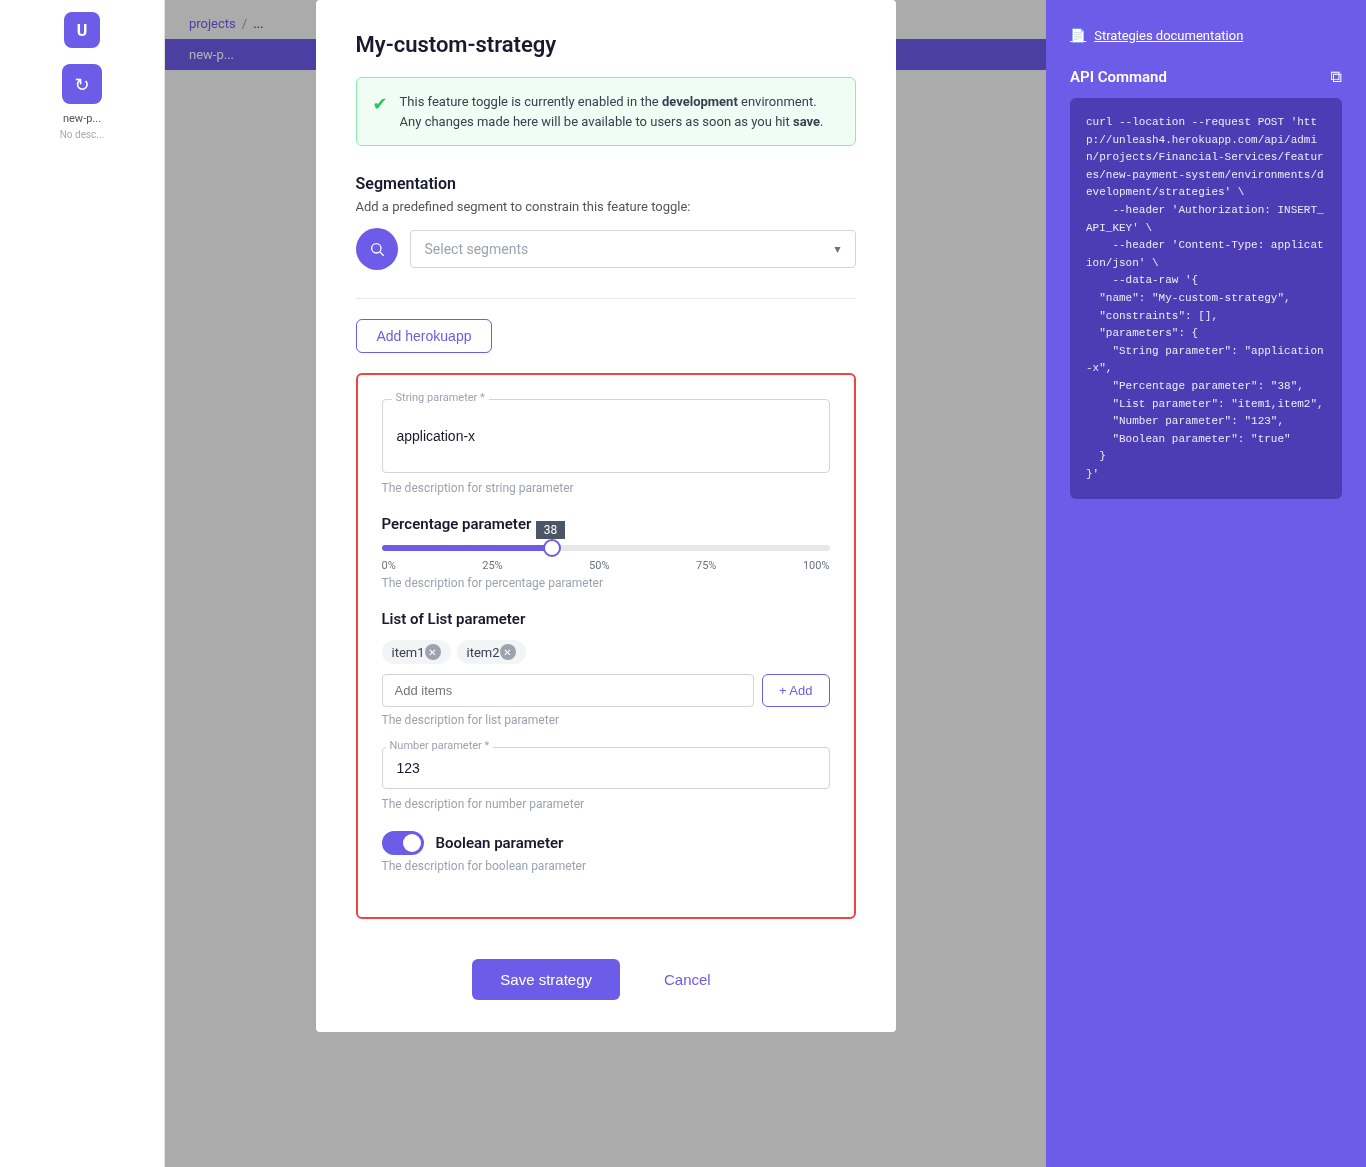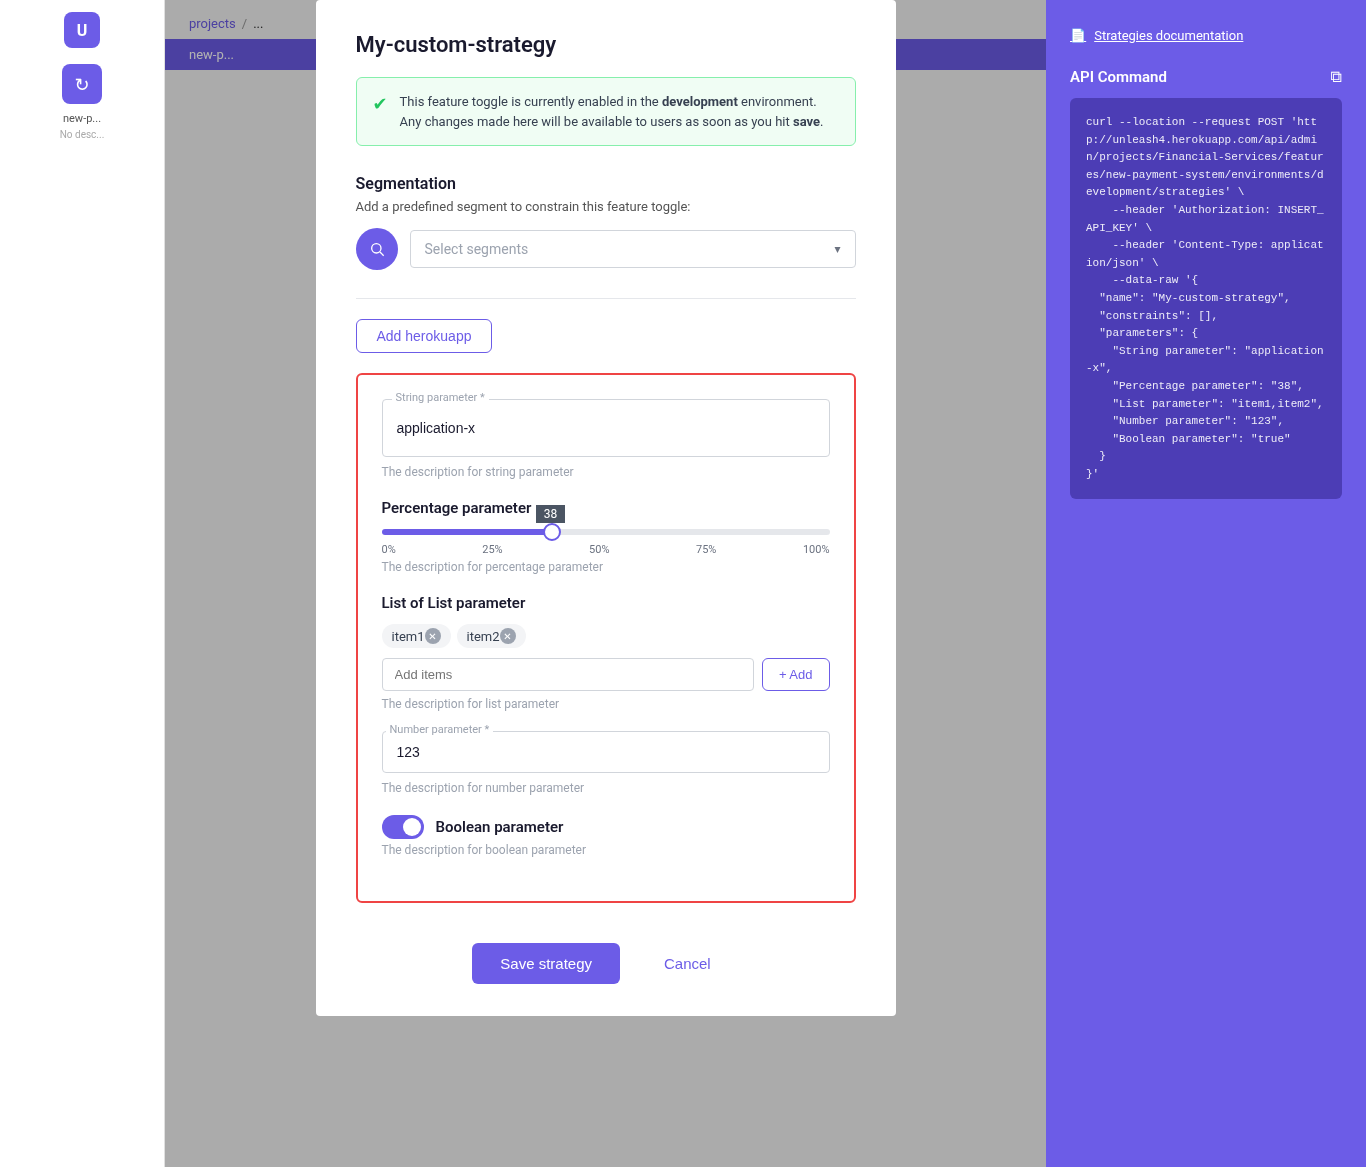--- a/index.html
+++ b/index.html
@@ -253,21 +253,21 @@
       left: 10px;
       background: white;
       padding: 0 4px;
       font-size: 11px;
       color: #9ca3af;
     }
     .field-input {
       width: 100%;
       border: 1px solid #d1d5db;
       border-radius: 4px;
-      padding: 20px 14px;
+      padding: 28px 14px;
       font-size: 14px;
       color: #1a1a2e;
       outline: none;
     }
     .field-desc {
       font-size: 12px;
       color: #9ca3af;
       margin-bottom: 20px;
       margin-top: 4px;
     }

